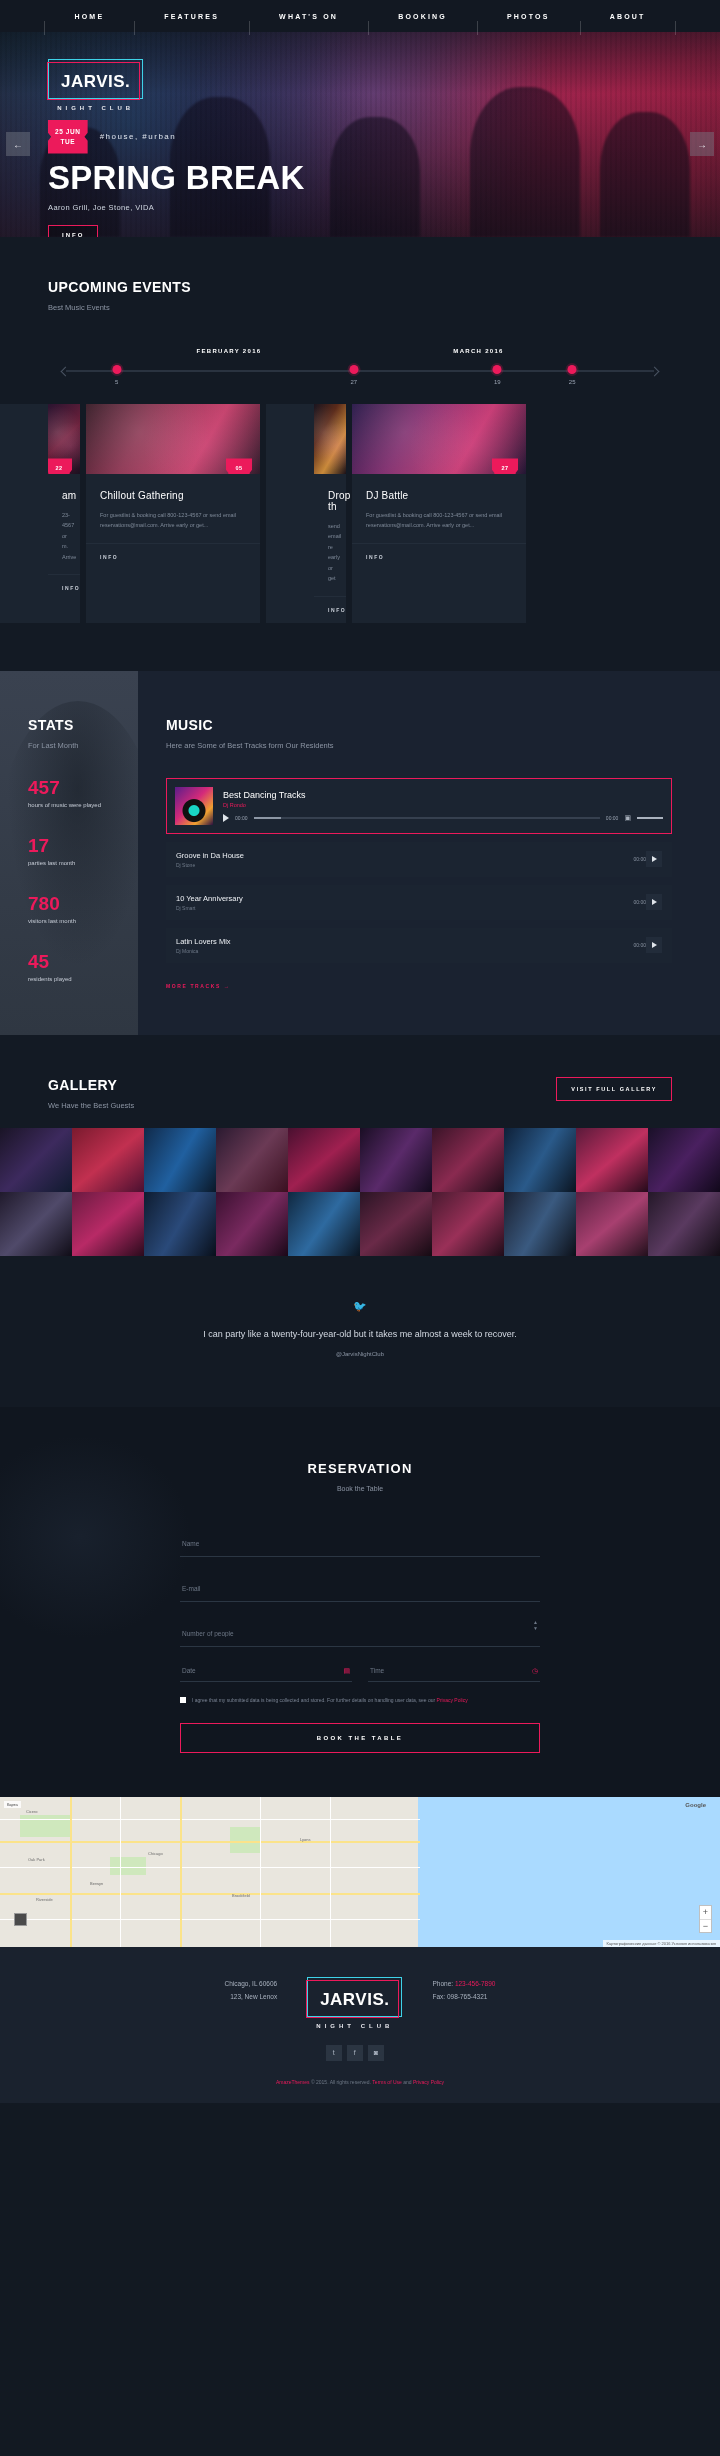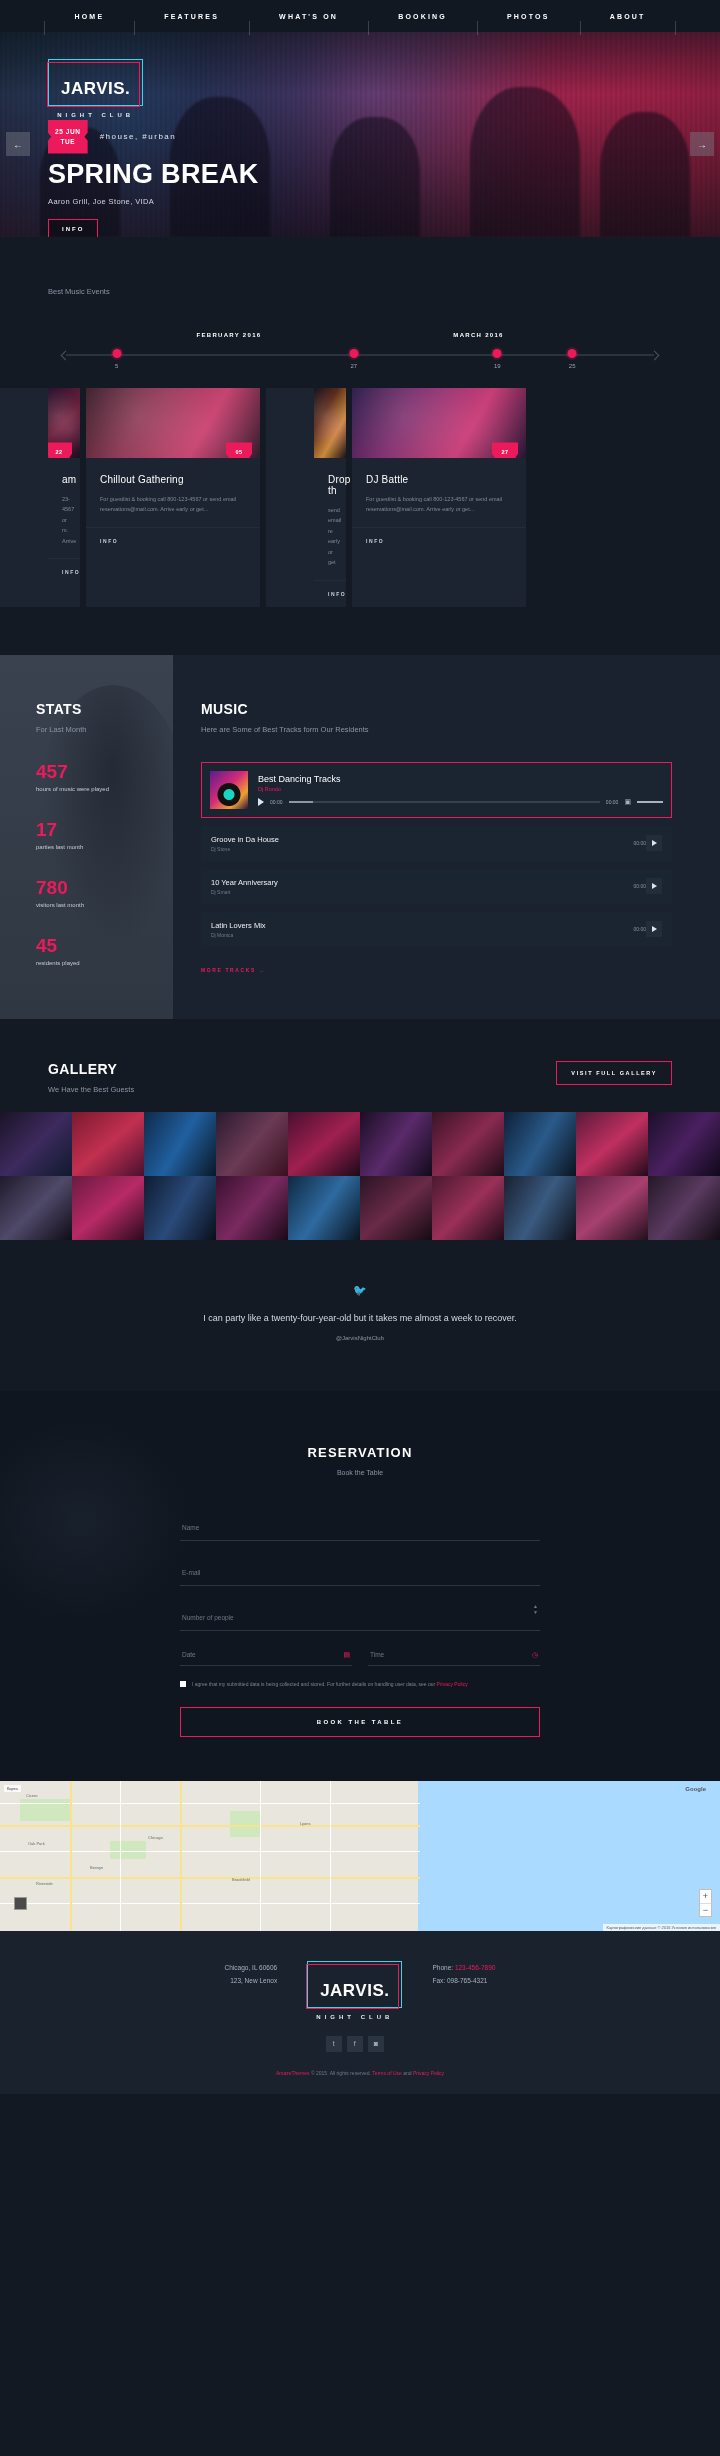--- a/index.html
+++ b/index.html
@@ -52,21 +52,21 @@
     position:absolute; inset:0;
   }
   .fig {
     position:absolute; bottom:0; border-radius:45% 45% 0 0;
     background:rgba(15,10,25,.55); filter:blur(1px);
   }
   .logo-box {
     position:absolute; left:48px; top:27px; z-index:10;
   }
   .logo-frame {
-    border:1px solid #3fd3e8; padding:19px 12px 6px;
+    border:1px solid #3fd3e8; padding:12px 12px 6px;
     display:inline-block; position:relative;
   }
   .logo-frame:before{
     content:""; position:absolute; left:-2px; top:2px; right:2px; bottom:-2px;
     border:1px solid #ec1a5b; pointer-events:none;
   }
   .logo-text { font-size:17px; font-weight:bold; letter-spacing:.5px; }
   .logo-sub {
     font-size:6px; letter-spacing:4px; margin-top:6px;
     text-align:center; color:#e8e8ee; font-weight:bold;
@@ -74,21 +74,21 @@
   .hero-body { position:absolute; left:48px; top:88px; z-index:10; }
   .hero-meta { display:flex; align-items:center; gap:12px; }
   .date-badge {
     background:#ec1a5b; color:#fff; font-size:6.5px; font-weight:bold;
     padding:7px 7px; text-align:center; line-height:1.5; letter-spacing:.6px;
     clip-path: polygon(0 0,100% 0,100% 38%,92% 50%,100% 62%,100% 100%,0 100%,0 62%,8% 50%,0 38%);
     min-width:34px;
   }
   .hero-tags { font-size:8px; letter-spacing:1.5px; color:#dfe5ee; }
   .hero-title {
-    font-size:27px; font-weight:bold; letter-spacing:.3px;
+    font-size:33px; font-weight:bold; letter-spacing:.3px;
     margin-top:7px; line-height:1;
   }
   .hero-artists { font-size:7.5px; color:#cfd6e0; margin-top:9px; letter-spacing:.4px; }
   .btn-outline {
     display:inline-block; border:1px solid #ec1a5b; color:#fff;
     font-size:6px; font-weight:bold; letter-spacing:2px; padding:6px 13px;
     margin-top:13px; cursor:pointer; background:rgba(0,0,0,.2);
   }
   .arrow {
     position:absolute; top:100px; width:24px; height:24px;
@@ -158,21 +158,21 @@
   }
   .ev-body { padding:16px 14px 12px; }
   .ev-title { font-size:10px; font-weight:500; letter-spacing:.2px; }
   .ev-desc { font-size:5.5px; color:#7f8a99; line-height:1.9; margin-top:9px; }
   .ev-foot { border-top:1px solid #232d3a; padding:10px 14px; }
   .ev-info { font-size:5px; font-weight:bold; letter-spacing:1.6px; color:#c9cfd8; cursor:pointer; }
 
   
   .split { display:flex; }
   .stats {
-    width:173px; padding:46px 36px; position:relative; overflow:hidden;
+    width:138px; padding:46px 28px; position:relative; overflow:hidden;
     background:linear-gradient(180deg,#3a4250,#2f3742);
   }
   .stats:before {
     content:""; position:absolute; right:-20px; top:30px; width:160px; height:290px;
     background:radial-gradient(ellipse at 50% 30%, rgba(20,26,34,.55), transparent 62%);
     border-radius:50% 50% 40% 40%;
   }
   .stats-inner { position:relative; z-index:2; }
   .stat-num { font-size:19px; color:#ec1a5b; font-weight:bold; }
   .stat-lbl { font-size:6px; color:#c6ccd6; margin-top:3px; }
@@ -347,20 +347,21 @@
       <div class="hero-title">SPRING BREAK</div>
       <div class="hero-artists">Aaron Grill, Joe Stone, VIDA</div>
       <div class="btn-outline">INFO</div>
     </div>
 
     <div class="arrow left">←</div>
     <div class="arrow right">→</div>
   </div>
 
   <div class="section" style="padding-bottom:0;">
+    <div class="sec-title">UPCOMING EVENTS</div>
     <div class="sec-sub">Best Music Events</div>
 
     <div class="timeline">
       <div class="tl-months">
         <div class="tl-month" style="left:29%">FEBRUARY 2016</div>
         <div class="tl-month" style="left:69%">MARCH 2016</div>
       </div>
       <div class="tl-line"></div>
       <div class="tl-dot" style="left:11%"></div>
       <div class="tl-label" style="left:11%">5</div>

